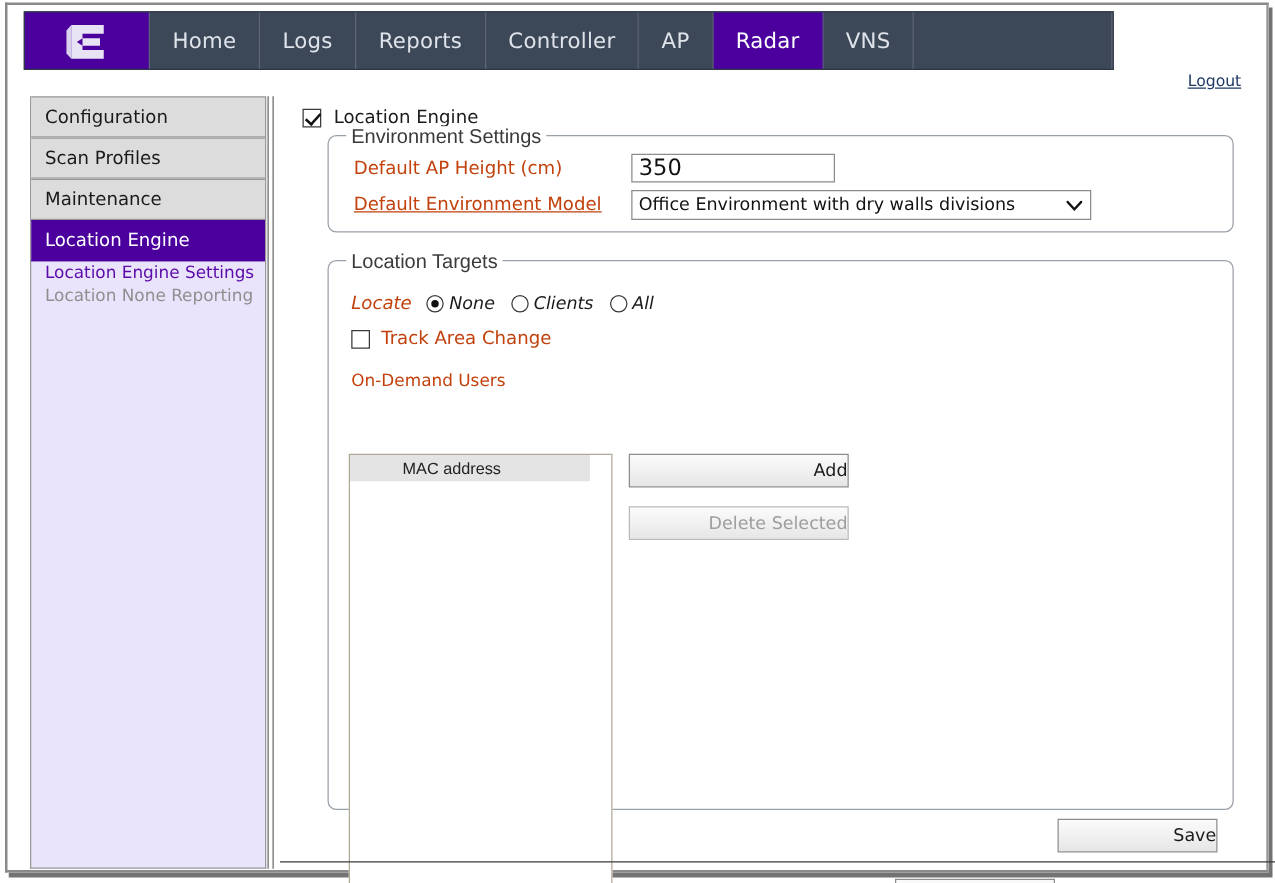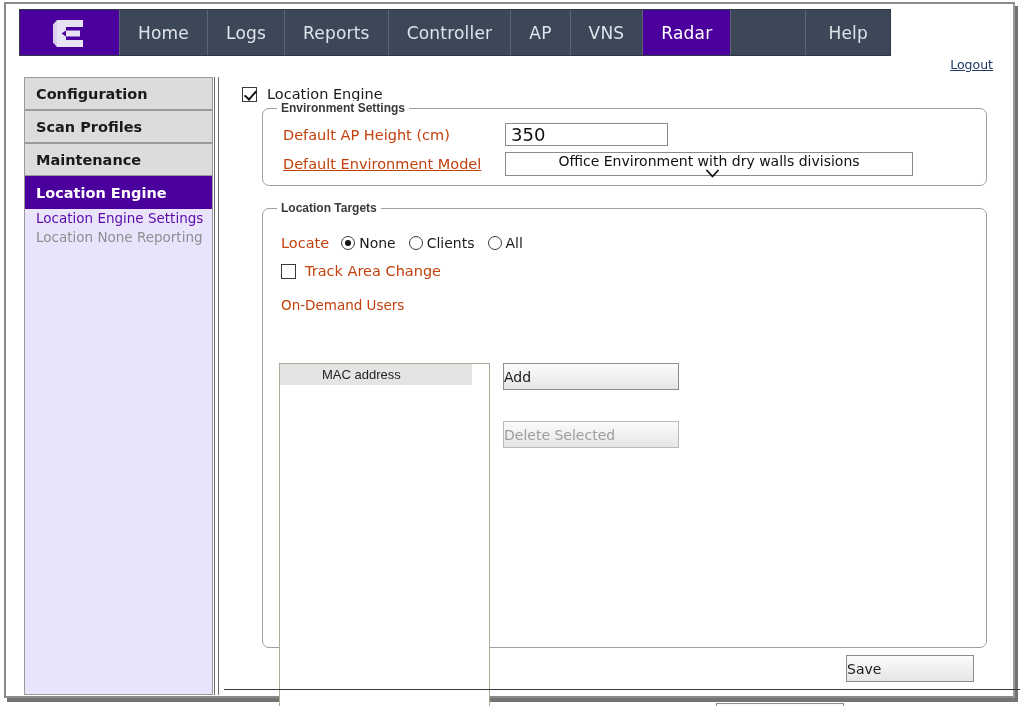--- a/index.html
+++ b/index.html
@@ -73,21 +73,21 @@
     border-top: none;
   }
   .side-head {
     height: 33px;
     background: #dcdcdc;
     border-top: 1px solid #9a9a9a;
     border-bottom: 1px solid #9a9a9a;
     display: flex; align-items: center;
     padding-left: 11px;
     font-size: 14.5px;
-    font-weight: bold;
+    font-weight: normal;
     color: #1a1a1a;
   }
   .side-head:first-child { border-top: 1px solid #9a9a9a; }
   .side-head.selected {
     background: #4b009e;
     color: #ffffff;
     border-top-color: #4b009e;
     border-bottom-color: #4b009e;
   }
   .side-sub {
@@ -137,24 +137,23 @@
     position: absolute;
     border: 1px solid #9aa0a8;
     border-radius: 7px;
     background: transparent;
   }
   .fset-legend {
     position: absolute;
     top: -8px; left: 14px;
     background: #ffffff;
     padding: 0 4px;
-    font-size: 12px;
+    font-size: 16px;
     color: #3a3a3a;
     font-family: "Liberation Sans", sans-serif;
-    font-weight: bold;
   }
   #fset-env   { left: 38px; top: 42px; width: 725px; height: 78px; }
   #fset-tgt   { left: 38px; top: 142px; width: 725px; height: 440px; }
 
   .form-row { position: absolute; display: flex; align-items: center; }
   .form-label { font-size: 14.5px; color: #c2410c; }
 
   .text-input {
     height: 23px;
     border: 1px solid #8b8b8b;
@@ -219,24 +218,24 @@
     color: #222;
     font-family: "Liberation Sans", sans-serif;
   }
 
   
   .btn {
     border: 1px solid #8d8d8d;
     background: linear-gradient(#fbfbfb, #e6e6e6);
     font-size: 14px;
     color: #1a1a1a;
-    display: flex; align-items: center; justify-content: flex-start;
+    display: flex; align-items: center; justify-content: flex-end;
     font-family: "DejaVu Sans", sans-serif;
   }
-  .btn.disabled { color: #9d9d9d; border-color: #b9b9b9; margin-top: 16px; }
+  .btn.disabled { color: #9d9d9d; border-color: #b9b9b9; }
 
   #btn-add    { position: absolute; left: 240px; top: 154px; width: 176px; height: 27px; }
   #btn-delete { position: absolute; left: 240px; top: 196px; width: 176px; height: 27px; }
 
   #btn-advanced { position: absolute; left: 492px; top: 589px; width: 128px; height: 27px; margin-top: 48px; }
   #btn-save     { position: absolute; left: 622px; top: 589px; width: 128px; height: 27px; }
 
   
   #bottom-rule {
     position: absolute;
@@ -268,32 +267,29 @@
     </div>
     <div class="nav-item">
       <span>Reports</span>
     </div>
     <div class="nav-item">
       <span>Controller</span>
     </div>
     <div class="nav-item">
       <span>AP</span>
     </div>
-    <div class="nav-item">
-      <span>VNS</span>
-    </div>
     <div class="nav-item active">
       <span>Radar</span>
     </div>
+    <div class="nav-item">
+      <span>VNS</span>
+    </div>
 
     <div class="nav-spacer"></div>
 
-    <div class="nav-item help">
-      <span>Help</span>
-    </div>
   </div>
 
   <a id="logout-link" href="#">Logout</a>
 
   <div id="sidebar">
 
     <div class="side-head">
       <span>Configuration</span>
     </div>
     <div class="side-head">
@@ -327,35 +323,35 @@
     <div class="fset" id="fset-env">
       <div class="fset-legend">Environment Settings</div>
 
       <div class="form-row" style="left:20px; top:14px;">
         <span class="form-label" style="width:222px;">Default AP Height (cm)</span>
         <span class="text-input" style="width:163px;">350</span>
       </div>
 
       <div class="form-row" style="left:20px; top:43px;">
         <span class="form-label" style="width:222px;text-decoration:underline;">Default Environment Model</span>
-        <span class="select-box" style="width:408px;flex-direction:column;">
+        <span class="select-box" style="width:368px;">
           <span>Office Environment with dry walls divisions</span>
           <span class="select-arrow">
             <svg width="13" height="9" viewBox="0 0 13 9">
                 <path d="M1 1.5 L6.5 7.5 L12 1.5" stroke="#111" stroke-width="1.8" fill="none" stroke-linecap="round"></path>
               </svg>
           </span>
         </span>
       </div>
     </div>
 
     <div class="fset" id="fset-tgt">
       <div class="fset-legend">Location Targets</div>
 
-      <div class="form-row" style="left:18px; top:26px;">
+      <div class="form-row" style="left:18px; top:26px;font-style:italic;">
         <span class="form-label" style="margin-right:12px;">Locate</span>
 
         <span class="radio on"></span>
         <span class="radio-label">None</span>
 
         <span class="radio"></span>
         <span class="radio-label">Clients</span>
 
         <span class="radio"></span>
         <span class="radio-label">All</span>

